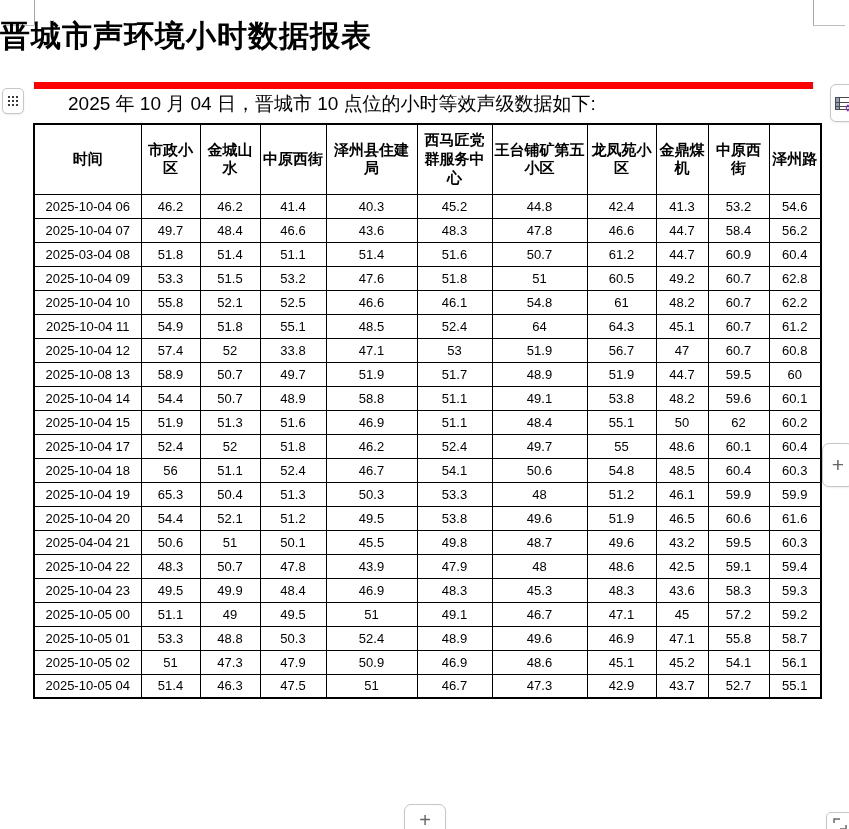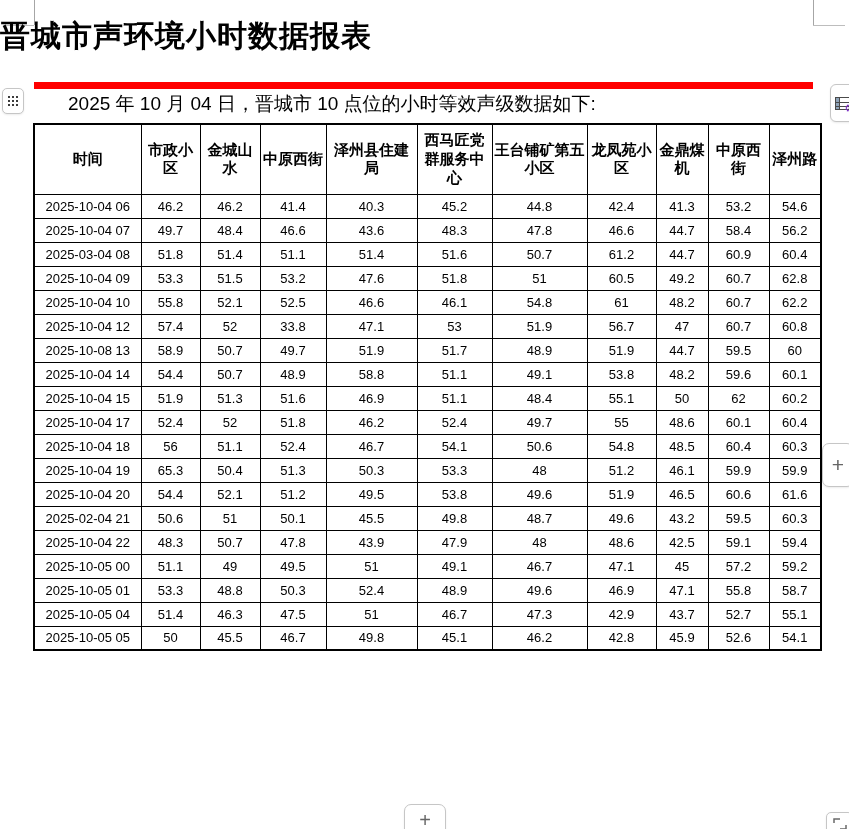--- a/index.html
+++ b/index.html
@@ -239,20 +239,33 @@
           <td>52.5</td>
           <td>46.6</td>
           <td>46.1</td>
           <td>54.8</td>
           <td>61</td>
           <td>48.2</td>
           <td>60.7</td>
           <td>62.2</td>
         </tr>
         <tr>
+          <td>2025-10-04 11</td>
+          <td>54.9</td>
+          <td>51.8</td>
+          <td>55.1</td>
+          <td>48.5</td>
+          <td>52.4</td>
+          <td>64</td>
+          <td>64.3</td>
+          <td>45.1</td>
+          <td>60.7</td>
+          <td>61.2</td>
+        </tr>
+        <tr>
           <td>2025-10-04 12</td>
           <td>57.4</td>
           <td>52</td>
           <td>33.8</td>
           <td>47.1</td>
           <td>53</td>
           <td>51.9</td>
           <td>56.7</td>
           <td>47</td>
           <td>60.7</td>
@@ -343,21 +356,21 @@
           <td>51.2</td>
           <td>49.5</td>
           <td>53.8</td>
           <td>49.6</td>
           <td>51.9</td>
           <td>46.5</td>
           <td>60.6</td>
           <td>61.6</td>
         </tr>
         <tr>
-          <td>2025-02-04 21</td>
+          <td>2025-04-04 21</td>
           <td>50.6</td>
           <td>51</td>
           <td>50.1</td>
           <td>45.5</td>
           <td>49.8</td>
           <td>48.7</td>
           <td>49.6</td>
           <td>43.2</td>
           <td>59.5</td>
           <td>60.3</td>
@@ -369,20 +382,33 @@
           <td>47.8</td>
           <td>43.9</td>
           <td>47.9</td>
           <td>48</td>
           <td>48.6</td>
           <td>42.5</td>
           <td>59.1</td>
           <td>59.4</td>
         </tr>
         <tr>
+          <td>2025-10-04 23</td>
+          <td>49.5</td>
+          <td>49.9</td>
+          <td>48.4</td>
+          <td>46.9</td>
+          <td>48.3</td>
+          <td>45.3</td>
+          <td>48.3</td>
+          <td>43.6</td>
+          <td>58.3</td>
+          <td>59.3</td>
+        </tr>
+        <tr>
           <td>2025-10-05 00</td>
           <td>51.1</td>
           <td>49</td>
           <td>49.5</td>
           <td>51</td>
           <td>49.1</td>
           <td>46.7</td>
           <td>47.1</td>
           <td>45</td>
           <td>57.2</td>
@@ -395,45 +421,45 @@
           <td>50.3</td>
           <td>52.4</td>
           <td>48.9</td>
           <td>49.6</td>
           <td>46.9</td>
           <td>47.1</td>
           <td>55.8</td>
           <td>58.7</td>
         </tr>
         <tr>
+          <td>2025-10-05 02</td>
+          <td>51</td>
+          <td>47.3</td>
+          <td>47.9</td>
+          <td>50.9</td>
+          <td>46.9</td>
+          <td>48.6</td>
+          <td>45.1</td>
+          <td>45.2</td>
+          <td>54.1</td>
+          <td>56.1</td>
+        </tr>
+        <tr>
           <td>2025-10-05 04</td>
           <td>51.4</td>
           <td>46.3</td>
           <td>47.5</td>
           <td>51</td>
           <td>46.7</td>
           <td>47.3</td>
           <td>42.9</td>
           <td>43.7</td>
           <td>52.7</td>
           <td>55.1</td>
         </tr>
-        <tr>
-          <td>2025-10-05 05</td>
-          <td>50</td>
-          <td>45.5</td>
-          <td>46.7</td>
-          <td>49.8</td>
-          <td>45.1</td>
-          <td>46.2</td>
-          <td>42.8</td>
-          <td>45.9</td>
-          <td>52.6</td>
-          <td>54.1</td>
-        </tr>
       </tbody>
   </table>
 
   <div class="ctrl-btn side-add-btn">+</div>
 
   <div class="ctrl-btn bottom-add-btn">+</div>
 
   <div class="ctrl-btn corner-btn">
     <svg width="16" height="14" viewBox="0 0 16 14">
       <polyline points="2,6 2,2 8,2" fill="none" stroke="#6a6a6a" stroke-width="1.5"></polyline>

